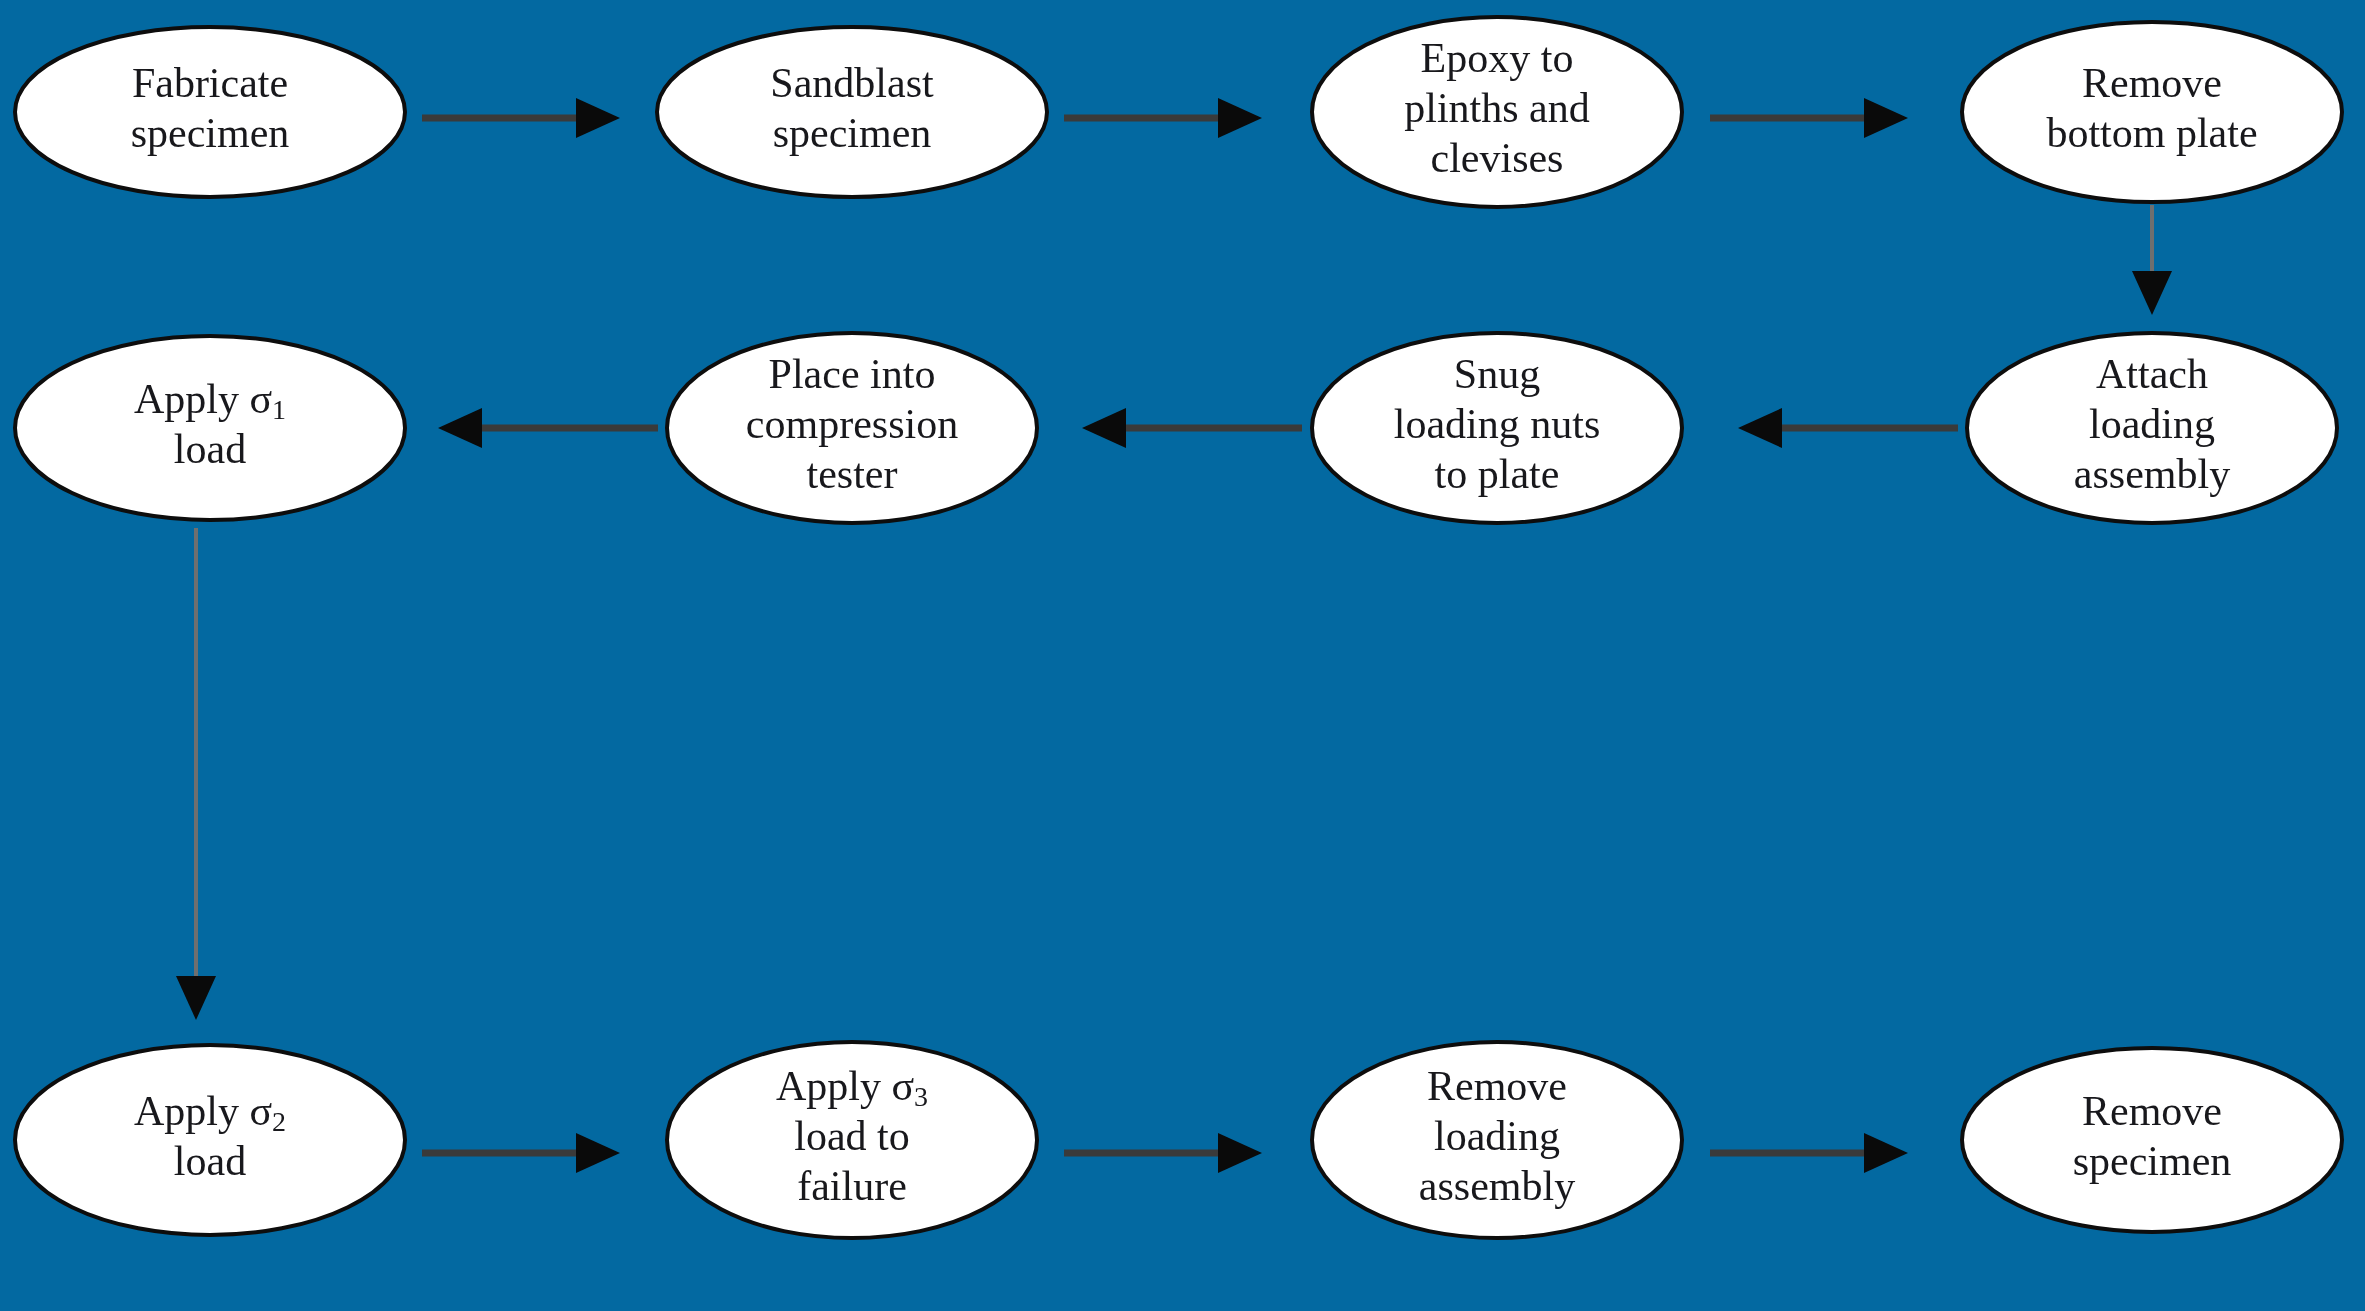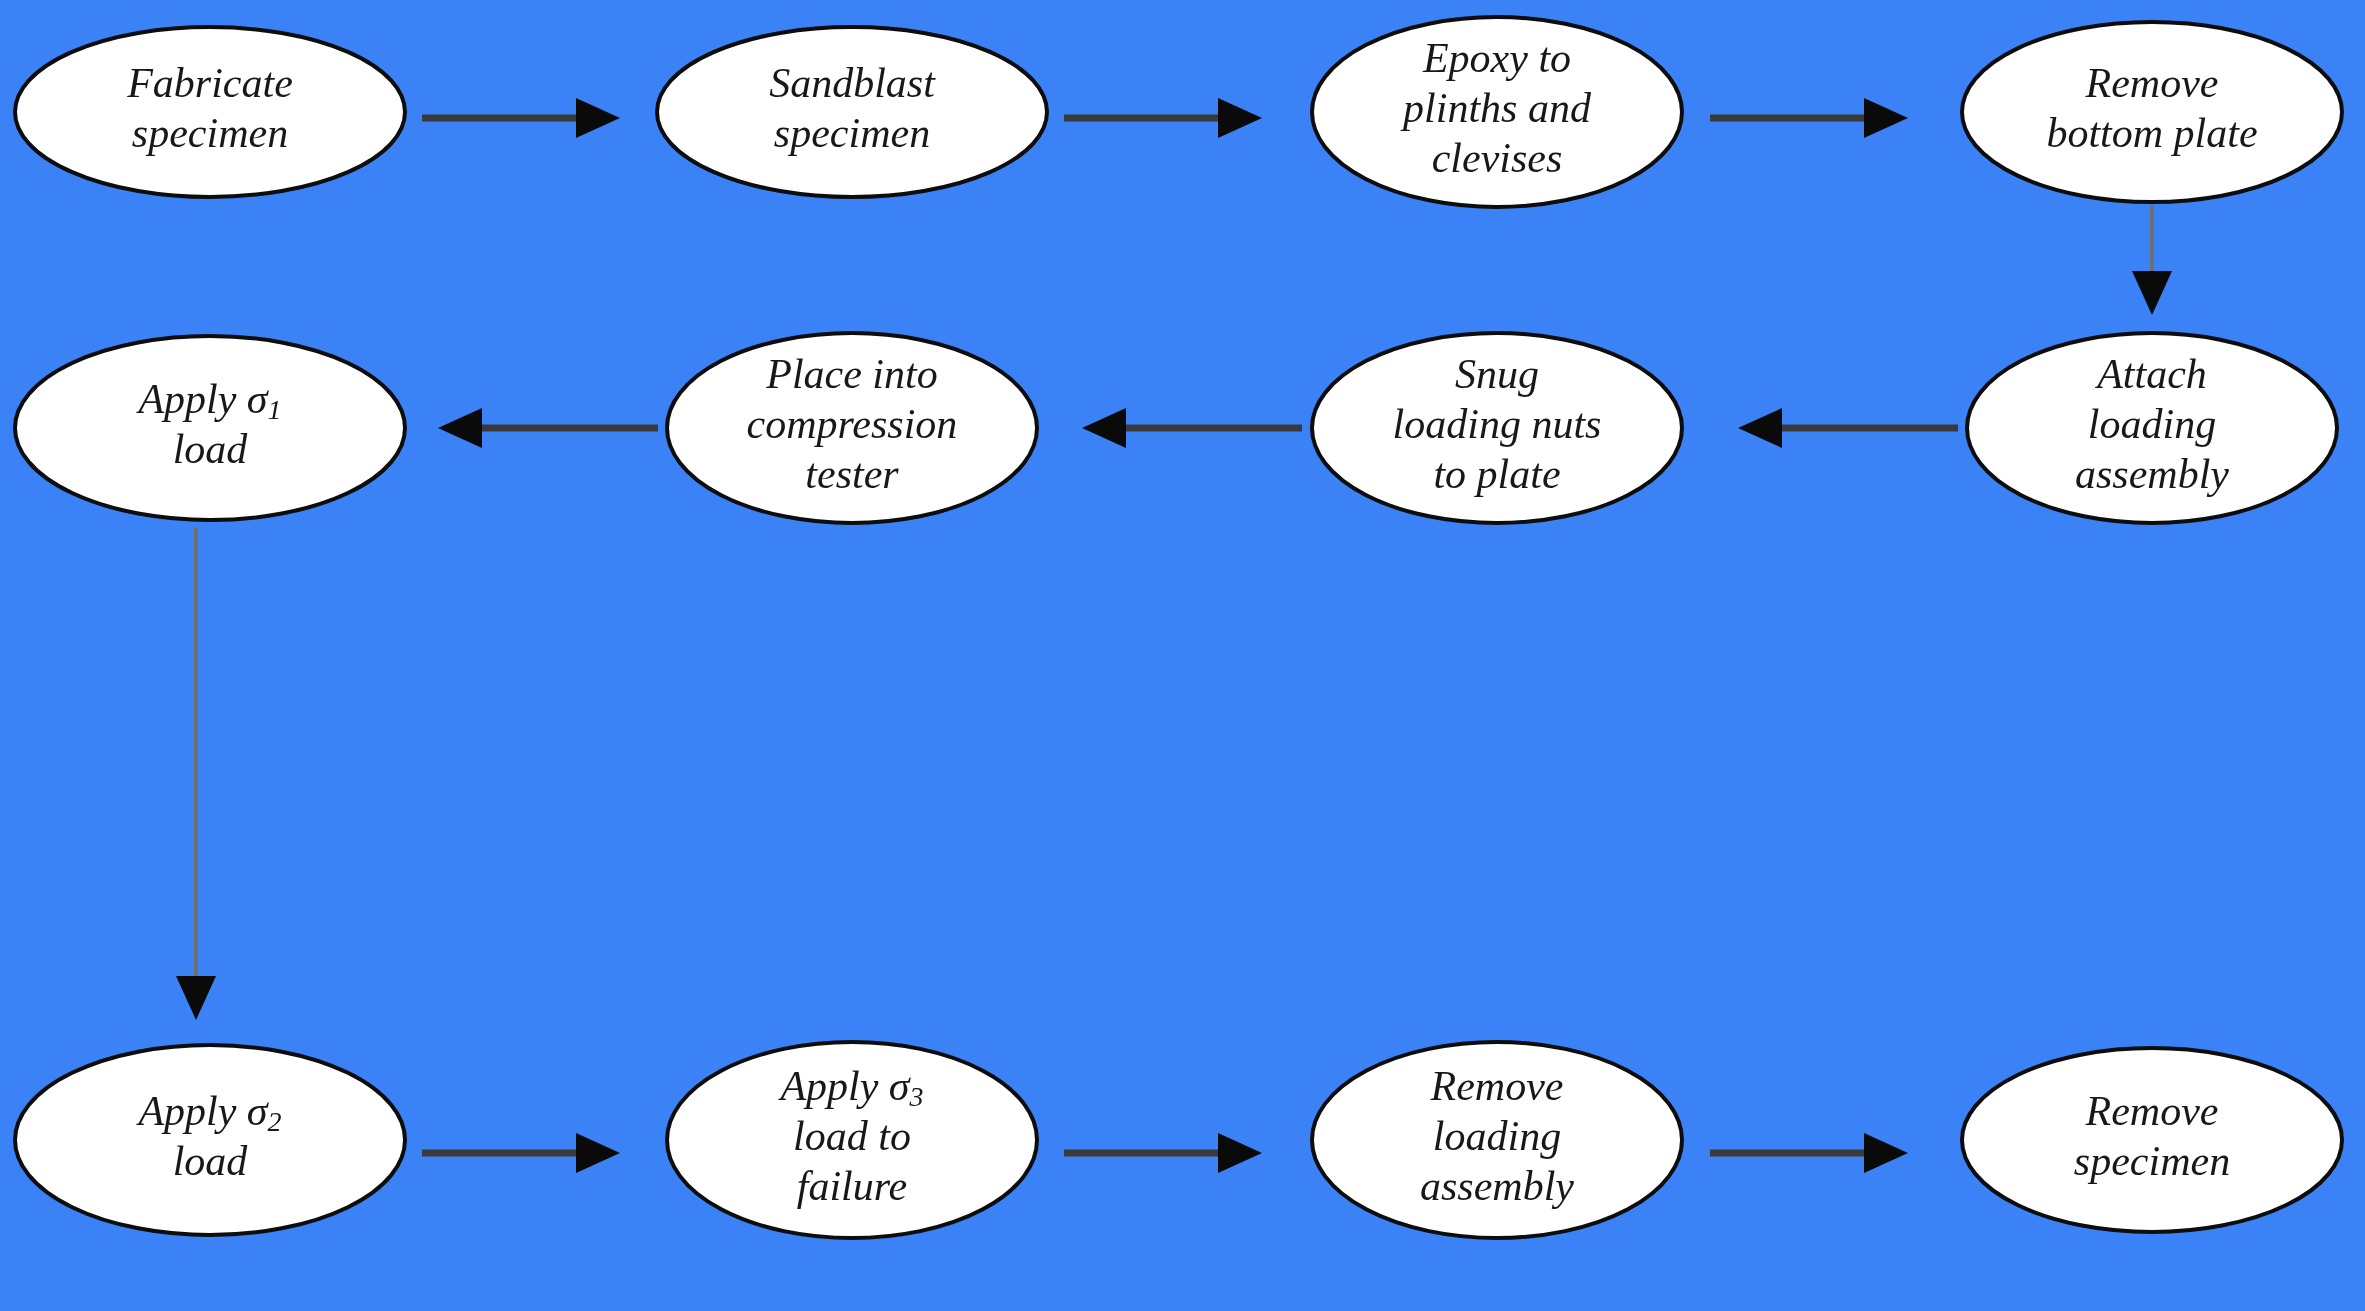--- a/index.html
+++ b/index.html
@@ -11,22 +11,21 @@
   body {
     width: 2365px;
     height: 1311px;
     overflow: hidden;
     font-family: "Liberation Serif", "DejaVu Serif", serif;
   }
   #flow-root {
     position: relative;
     width: 2365px;
     height: 1311px;
-    background: #3b82f6;
-    font-style: italic;
+    background: #0369a1;
   }
   svg#flow-svg {
     display: block;
     width: 2365px;
     height: 1311px;
   }
   .node-ellipse {
     fill: #ffffff;
     stroke: #0d0d0d;
     stroke-width: 4;

